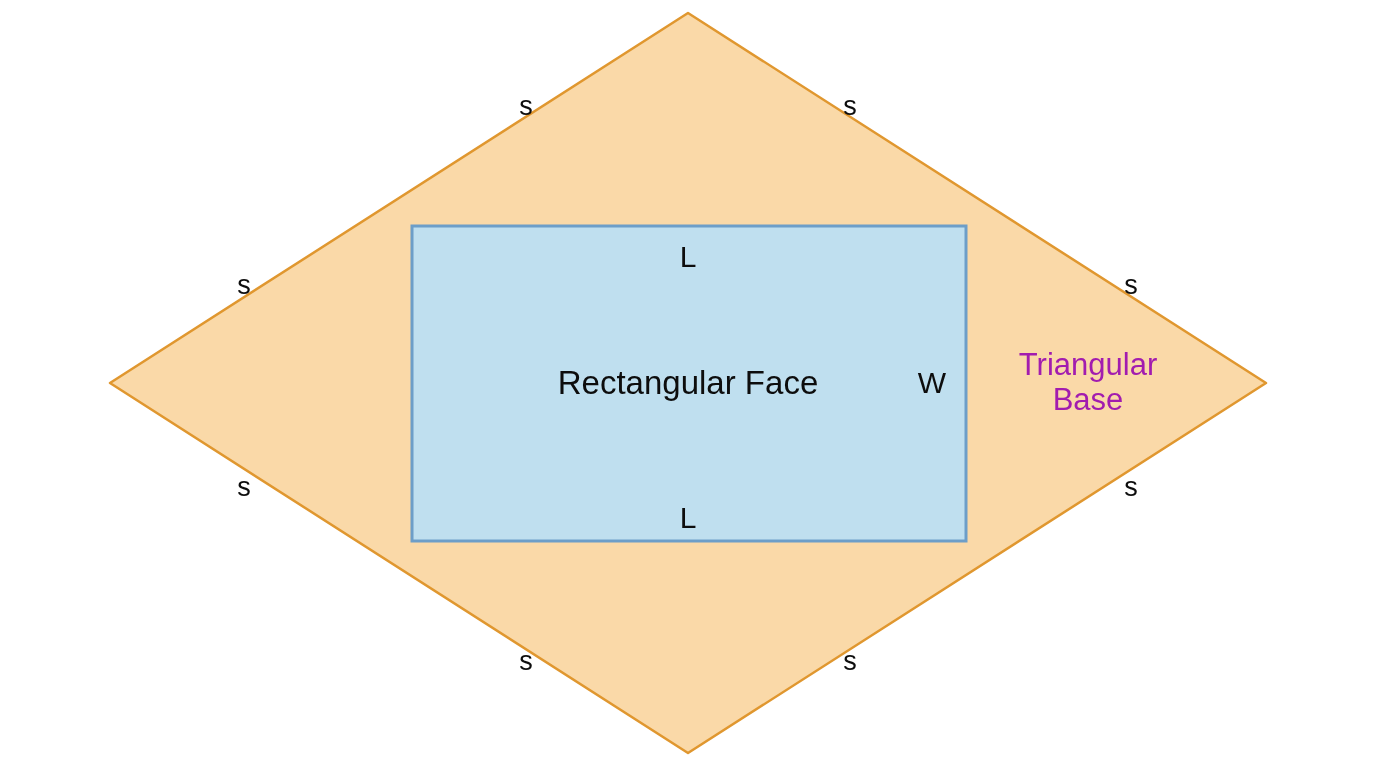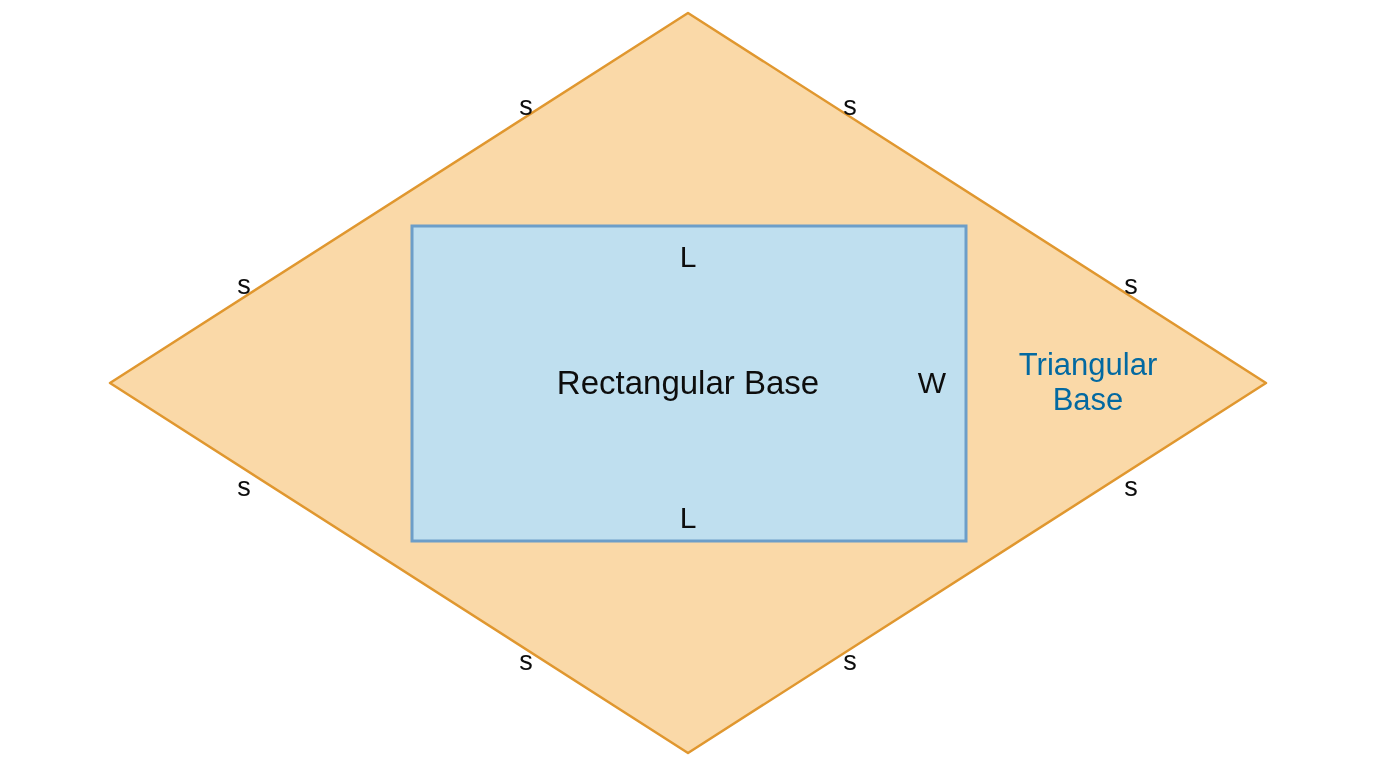--- a/index.html
+++ b/index.html
@@ -44,23 +44,23 @@
 </head>
 <body>
 
 <div id="stage" style="background: rgb(255, 255, 255);">
 
   <svg id="net-svg" viewBox="0 0 1376 768">
     <polygon id="diamond" points="688,13 1266,383 688,753 110,383" fill="#fad9a8" stroke="#e0972f" stroke-width="2.5" stroke-linejoin="round"></polygon>
     <rect id="base-rect" x="412" y="226" width="554" height="315" fill="#bfdfef" stroke="#6d9ec8" stroke-width="3"></rect>
   </svg>
 
-  <div class="lbl lbl-base" style="left: 688px; top: 383px; color: rgb(13, 13, 13);">Rectangular Base</div>
+  <div class="lbl lbl-base" style="left: 688px; top: 383px; color: rgb(13, 13, 13);">Rectangular Face</div>
 
-  <div class="lbl lbl-face" style="left: 1088px; top: 383px; color: #0369a1;"><span>Triangular</span><br><span>Base</span></div>
+  <div class="lbl lbl-face" style="left: 1088px; top: 383px; color: #a21caf;"><span>Triangular</span><br><span>Base</span></div>
 
   <div class="lbl lbl-dim" style="left: 688px; top: 257px; color: rgb(13, 13, 13);">L</div>
 
   <div class="lbl lbl-dim" style="left: 688px; top: 518px; color: rgb(13, 13, 13);">L</div>
 
   <div class="lbl lbl-dim" style="left: 932px; top: 383px; color: rgb(13, 13, 13);">W</div>
 
   <div class="lbl lbl-s" style="left: 526px; top: 106px; color: rgb(13, 13, 13);">s</div>
 
   <div class="lbl lbl-s" style="left: 850px; top: 106px; color: rgb(13, 13, 13);">s</div>

